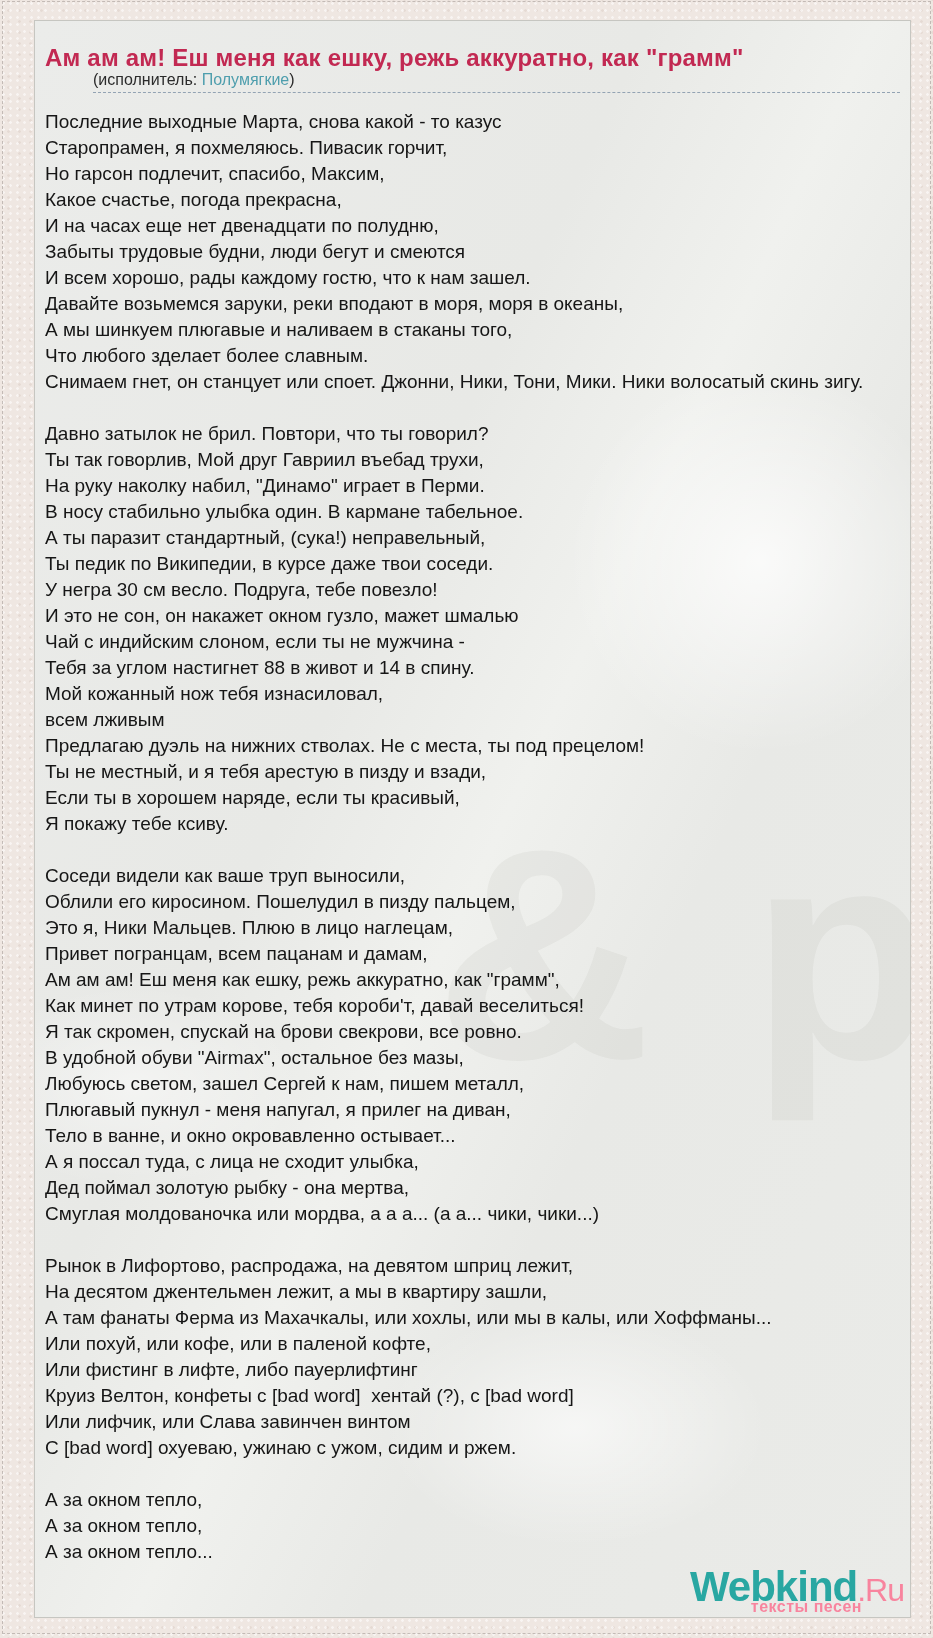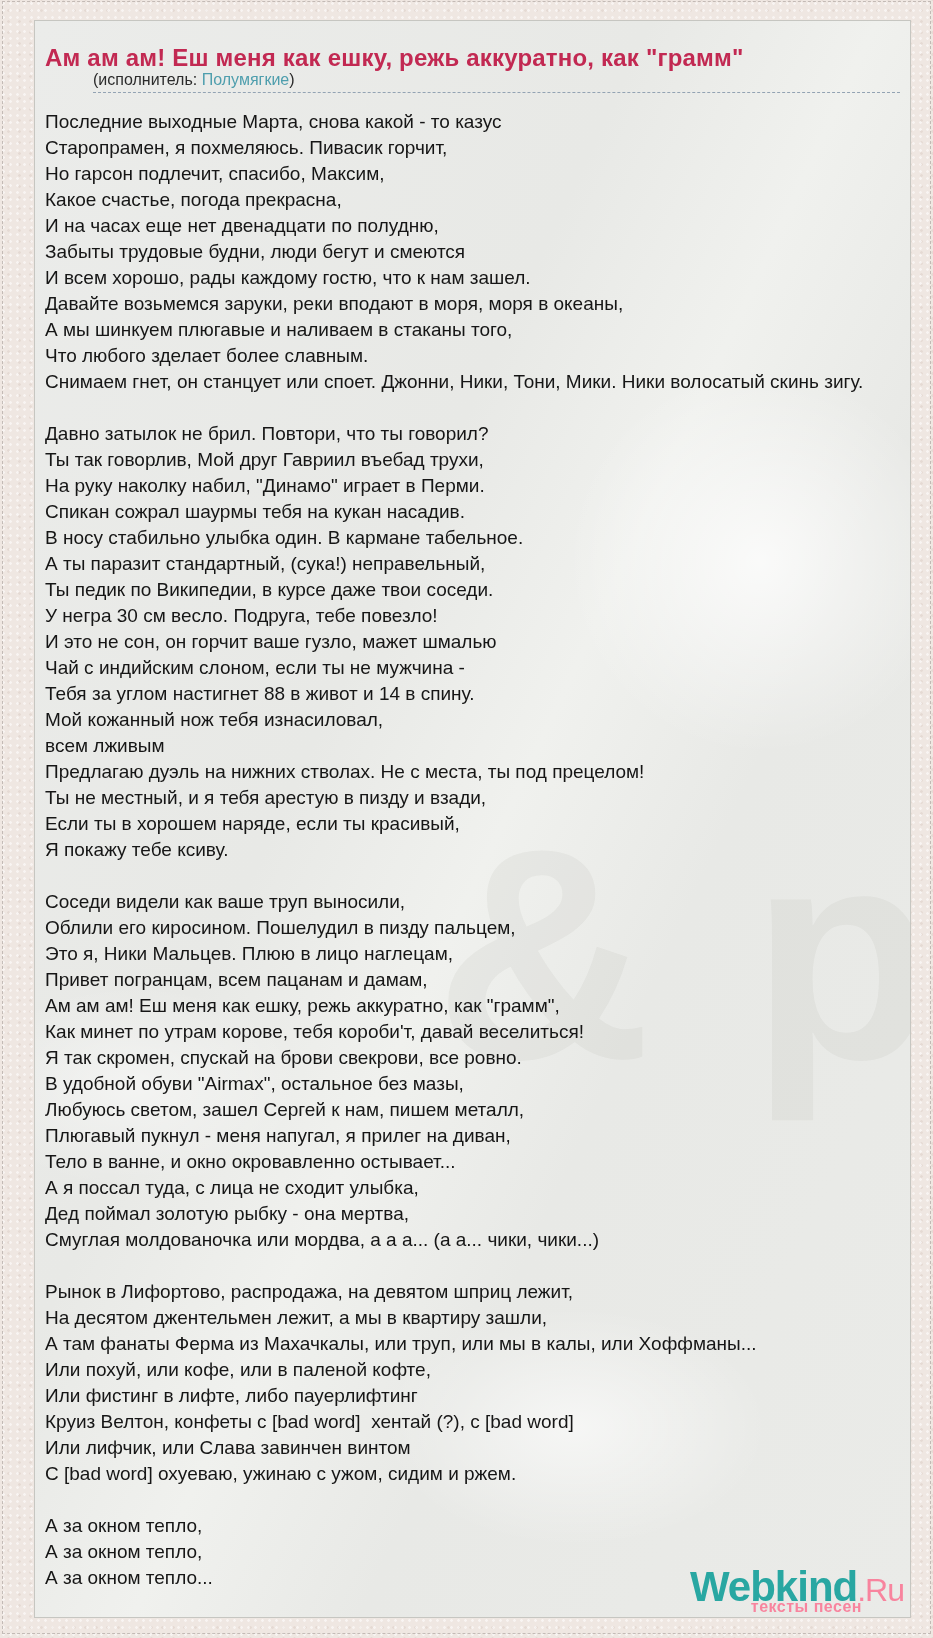--- a/index.html
+++ b/index.html
@@ -137,26 +137,25 @@
         <div class="lyric-line">И всем хорошо, рады каждому гостю, что к нам зашел.</div>
         <div class="lyric-line">Давайте возьмемся заруки, реки вподают в моря, моря в океаны,</div>
         <div class="lyric-line">А мы шинкуем плюгавые и наливаем в стаканы того,</div>
         <div class="lyric-line">Что любого зделает более славным.</div>
         <div class="lyric-line">Снимаем гнет, он станцует или споет. Джонни, Ники, Тони, Мики. Ники волосатый скинь зигу.</div>
       </div>
       <div class="stanza">
         <div class="lyric-line">Давно затылок не брил. Повтори, что ты говорил?</div>
         <div class="lyric-line">Ты так говорлив, Мой друг Гавриил въебад трухи,</div>
         <div class="lyric-line">На руку наколку набил, "Динамо" играет в Перми.</div>
-        <div class="lyric-line">Спикан сожрал шаурмы тебя на кукан насадив.</div>
         <div class="lyric-line">В носу стабильно улыбка один. В кармане табельное.</div>
         <div class="lyric-line">А ты паразит стандартный, (сука!) неправельный,</div>
         <div class="lyric-line">Ты педик по Википедии, в курсе даже твои соседи.</div>
         <div class="lyric-line">У негра 30 см весло. Подруга, тебе повезло!</div>
-        <div class="lyric-line">И это не сон, он горчит ваше гузло, мажет шмалью</div>
+        <div class="lyric-line">И это не сон, он накажет окном гузло, мажет шмалью</div>
         <div class="lyric-line">Чай с индийским слоном, если ты не мужчина -</div>
         <div class="lyric-line">Тебя за углом настигнет 88 в живот и 14 в спину.</div>
         <div class="lyric-line">Мой кожанный нож тебя изнасиловал,</div>
         <div class="lyric-line">всем лживым</div>
         <div class="lyric-line">Предлагаю дуэль на нижних стволах. Не с места, ты под прецелом!</div>
         <div class="lyric-line">Ты не местный, и я тебя арестую в пизду и взади,</div>
         <div class="lyric-line">Если ты в хорошем наряде, если ты красивый,</div>
         <div class="lyric-line">Я покажу тебе ксиву.</div>
       </div>
       <div class="stanza">
@@ -171,21 +170,21 @@
         <div class="lyric-line">Любуюсь светом, зашел Сергей к нам, пишем металл,</div>
         <div class="lyric-line">Плюгавый пукнул - меня напугал, я прилег на диван,</div>
         <div class="lyric-line">Тело в ванне, и окно окровавленно остывает...</div>
         <div class="lyric-line">А я поссал туда, с лица не сходит улыбка,</div>
         <div class="lyric-line">Дед поймал золотую рыбку - она мертва,</div>
         <div class="lyric-line">Смуглая молдованочка или мордва, а а а... (а а... чики, чики...)</div>
       </div>
       <div class="stanza">
         <div class="lyric-line">Рынок в Лифортово, распродажа, на девятом шприц лежит,</div>
         <div class="lyric-line">На десятом джентельмен лежит, а мы в квартиру зашли,</div>
-        <div class="lyric-line">А там фанаты Ферма из Махачкалы, или труп, или мы в калы, или Хоффманы...</div>
+        <div class="lyric-line">А там фанаты Ферма из Махачкалы, или хохлы, или мы в калы, или Хоффманы...</div>
         <div class="lyric-line">Или похуй, или кофе, или в паленой кофте,</div>
         <div class="lyric-line">Или фистинг в лифте, либо пауерлифтинг</div>
         <div class="lyric-line">Круиз Велтон, конфеты с [bad word]  хентай (?), с [bad word]</div>
         <div class="lyric-line">Или лифчик, или Слава завинчен винтом</div>
         <div class="lyric-line">С [bad word] охуеваю, ужинаю с ужом, сидим и ржем.</div>
       </div>
       <div class="stanza">
         <div class="lyric-line">А за окном тепло,</div>
         <div class="lyric-line">А за окном тепло,</div>
         <div class="lyric-line">А за окном тепло...</div>

